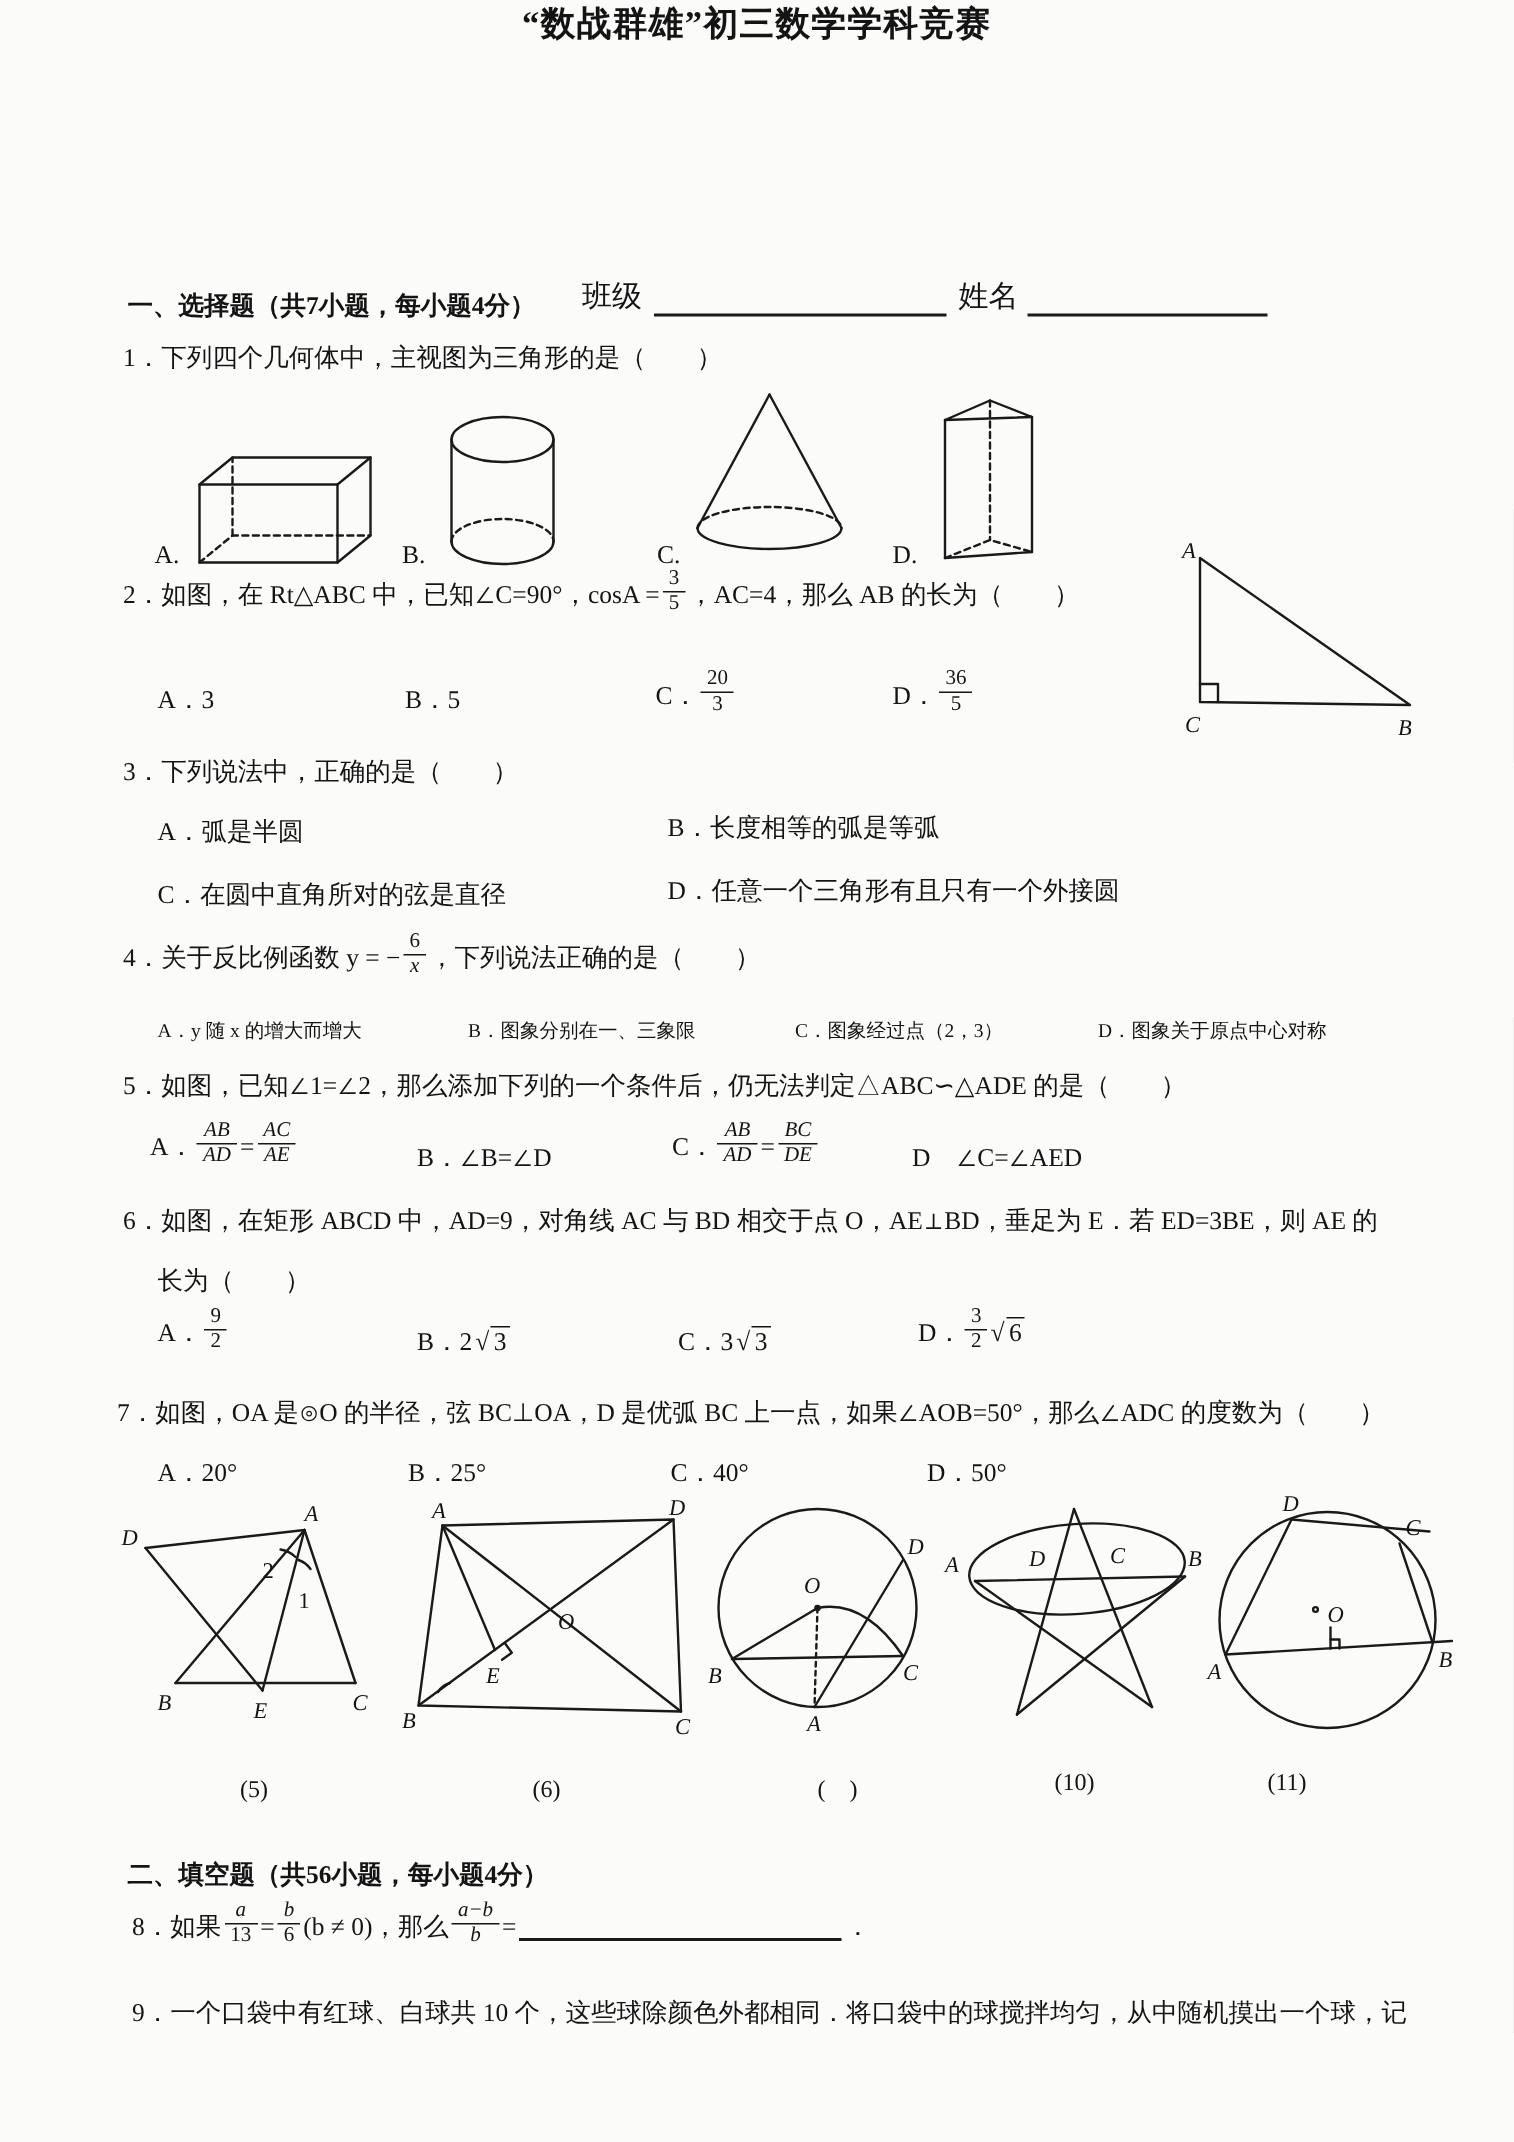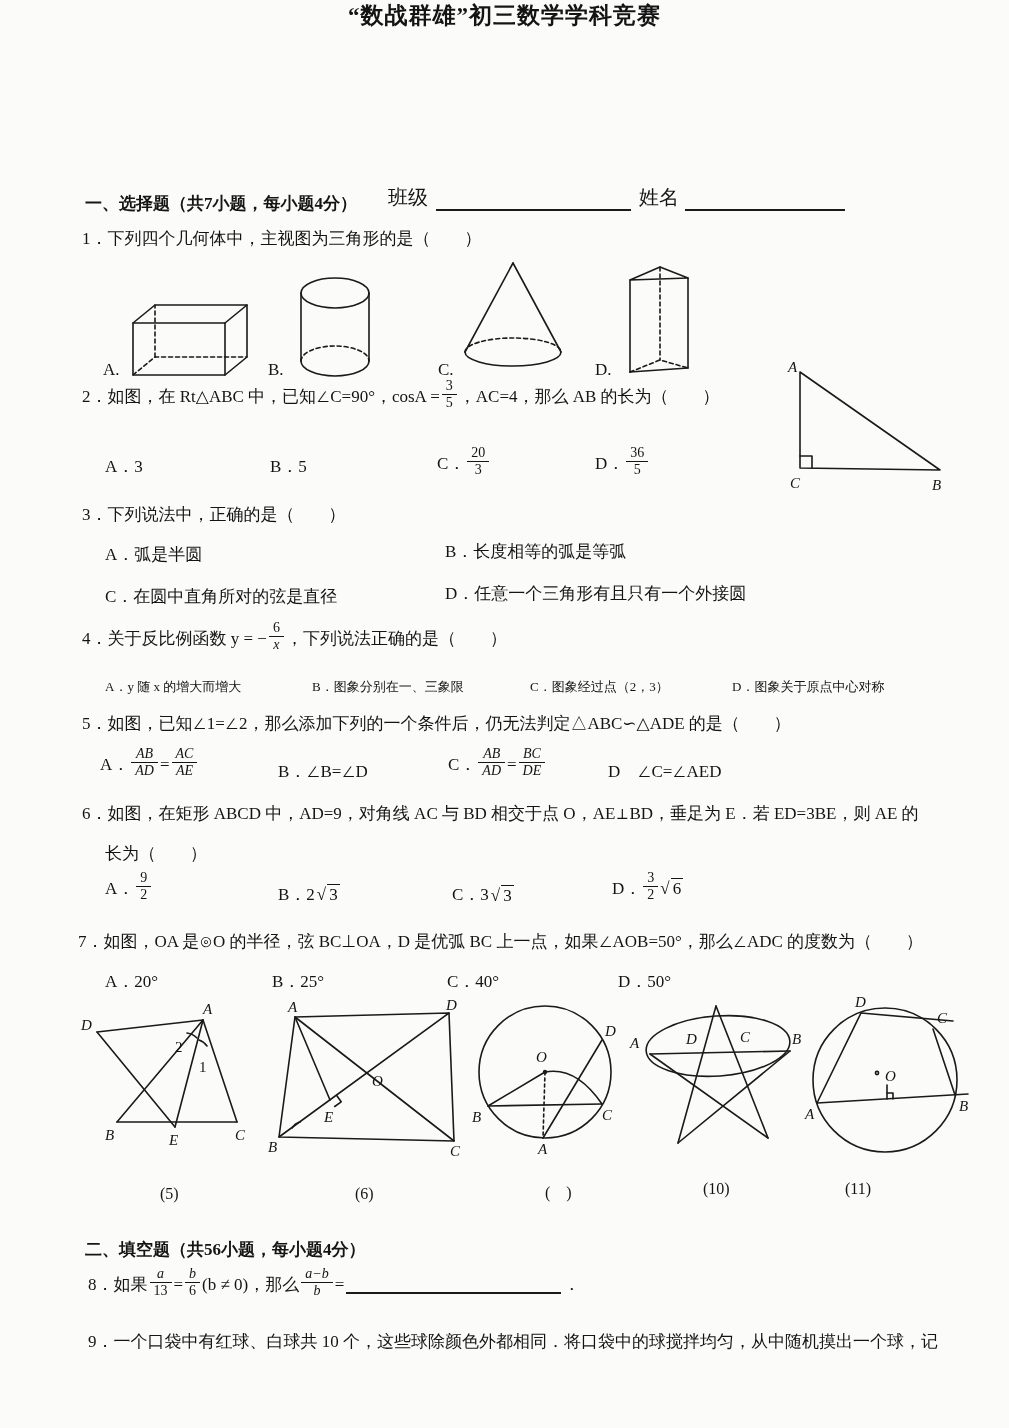--- a/index.html
+++ b/index.html
@@ -172,21 +172,21 @@
     <span class="frac upright">
         <span class="num">9</span>
         <span class="den">2</span>
       </span>
   </div>
   <div class="abs opt mrow" style="left:278px; top:883px;">
     <span>B．2</span>
       <span>√</span>
       <span class="rad">3</span>
   </div>
-  <div class="abs opt mrow" style="left:452px; top:883px;align-items:flex-end;">
+  <div class="abs opt mrow" style="left:452px; top:883px;">
     <span>C．3</span>
       <span>√</span>
       <span class="rad">3</span>
   </div>
   <div class="abs opt mrow" style="left:612px; top:872px;">
     <span>D．</span>
     <span class="frac upright">
         <span class="num">3</span>
         <span class="den">2</span>
       </span>

